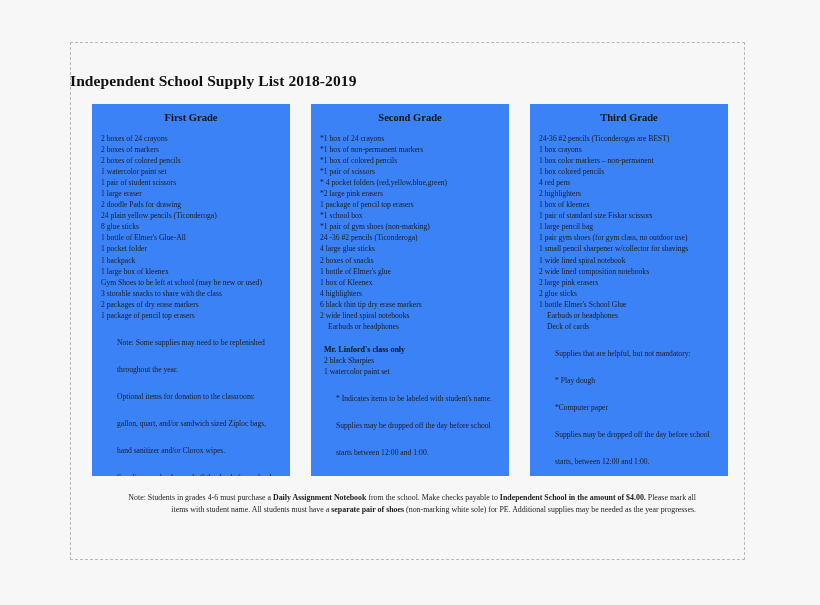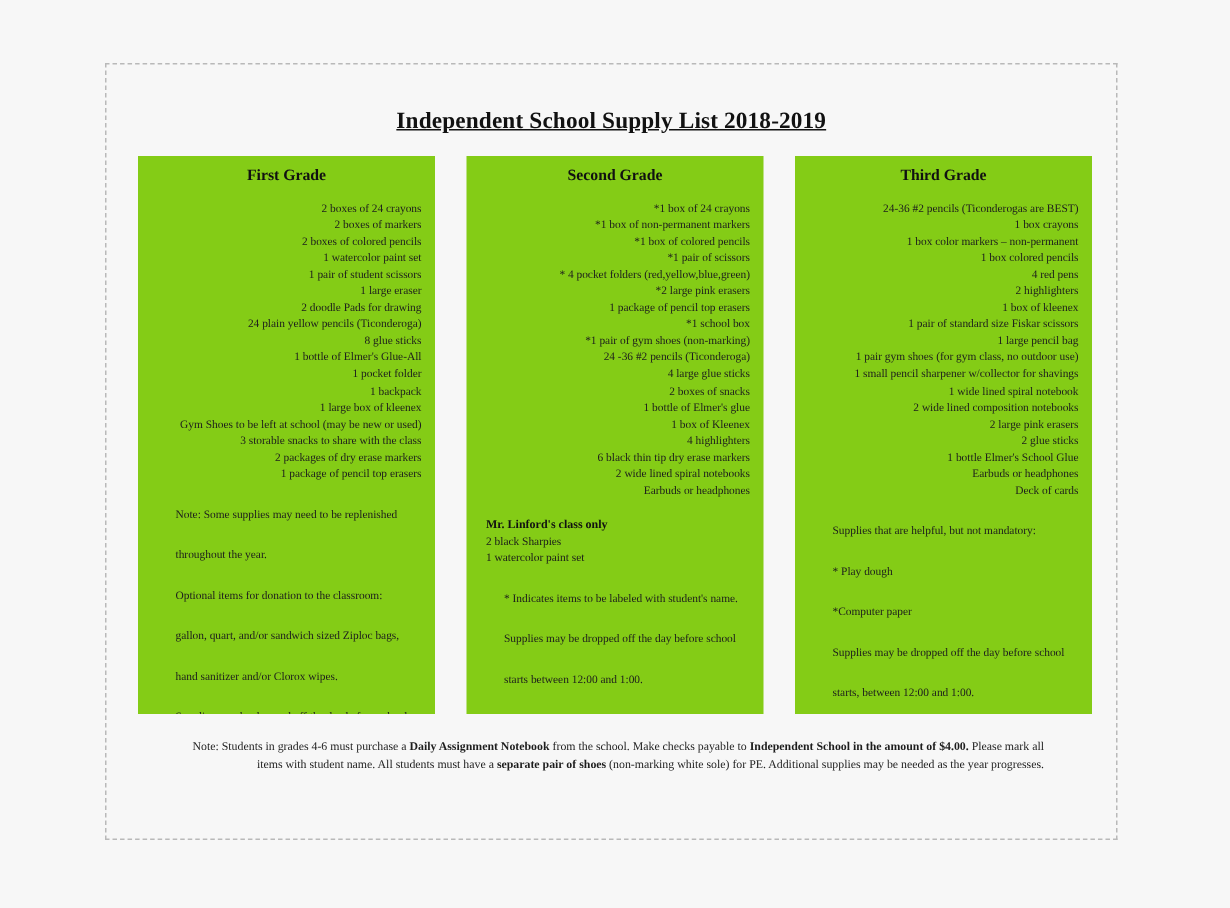--- a/index.html
+++ b/index.html
@@ -27,43 +27,41 @@
     box-sizing: border-box;
     background: transparent;
   }
 
   
   #doc-title {
     position: absolute;
     left: 70px;
     top: 72px;
     width: 675px;
-    text-align: center;
     font-size: 15.5px;
     font-weight: bold;
     letter-spacing: 0.1px;
     color: #111;
-    text-decoration: underline;
   }
 
   
   #columns {
     position: absolute;
     left: 92px;
     top: 104px;
     width: 636px;
     height: 372px;
     display: flex;
     justify-content: space-between;
     align-items: flex-start;
   }
   .grade-card {
     width: 198px;
     height: 372px;
-    background: #84cc16;
+    background: #3b82f6;
     box-sizing: border-box;
     padding: 7px 9px 6px 9px;
     overflow: hidden;
   }
   .grade-heading {
     text-align: center;
     font-size: 10.5px;
     font-weight: bold;
     margin: 1px 0 10px 0;
     color: #111;
@@ -71,21 +69,20 @@
   .supply-list {
     list-style: none;
     margin: 0;
     padding: 0;
   }
   .supply-list li {
     font-size: 7.6px;
     line-height: 11.05px;
     white-space: nowrap;
     color: #1d1d1d;
-    text-align: right;
   }
   .supply-list li.indent {
     padding-left: 8px;
   }
 
   
   .note-block {
     margin-top: 11px;
     font-size: 7.6px;
     line-height: 11.05px;

